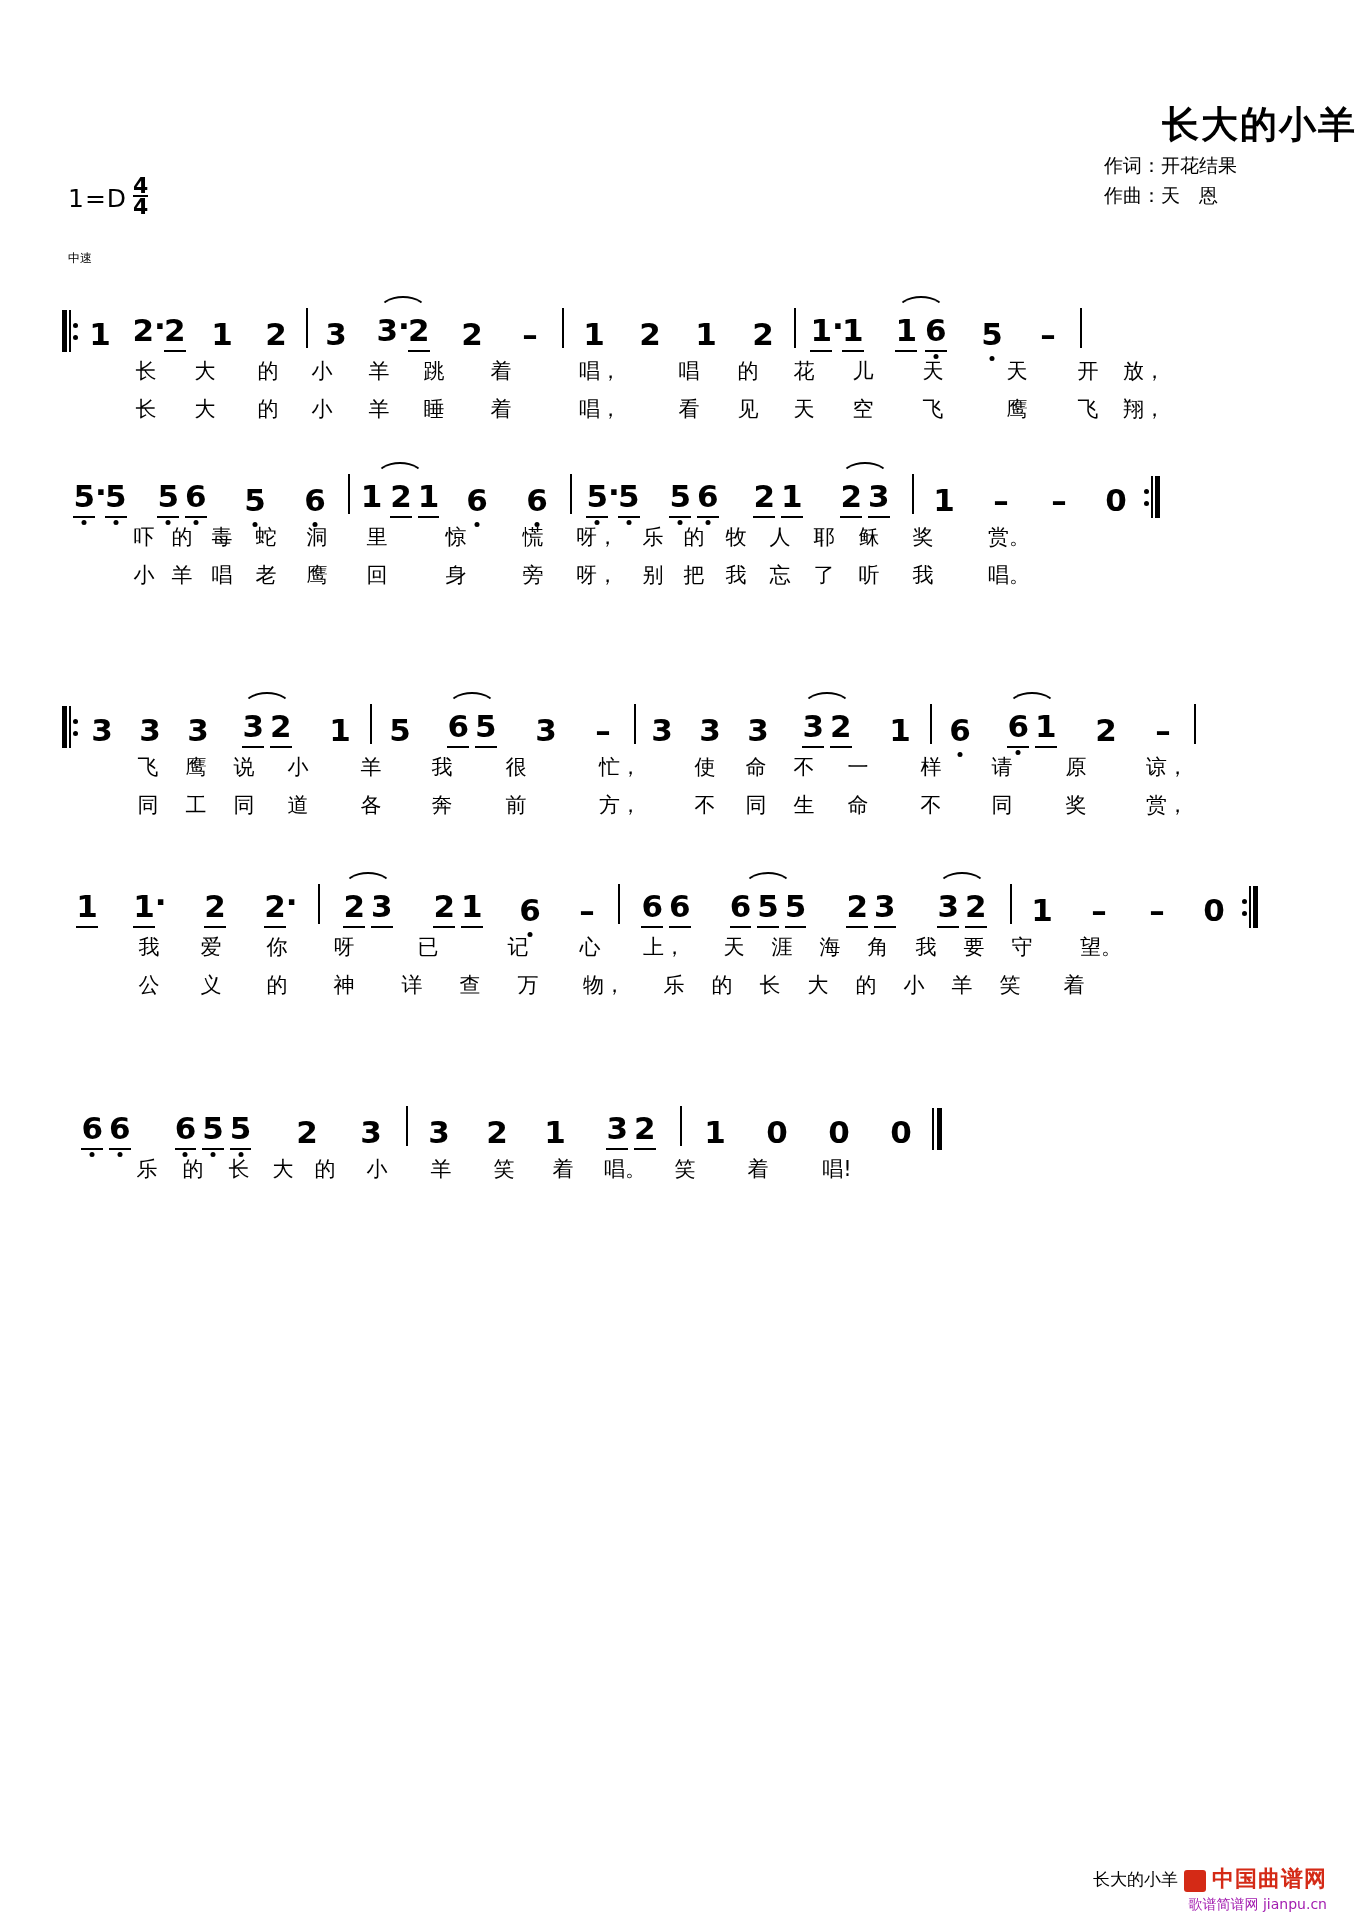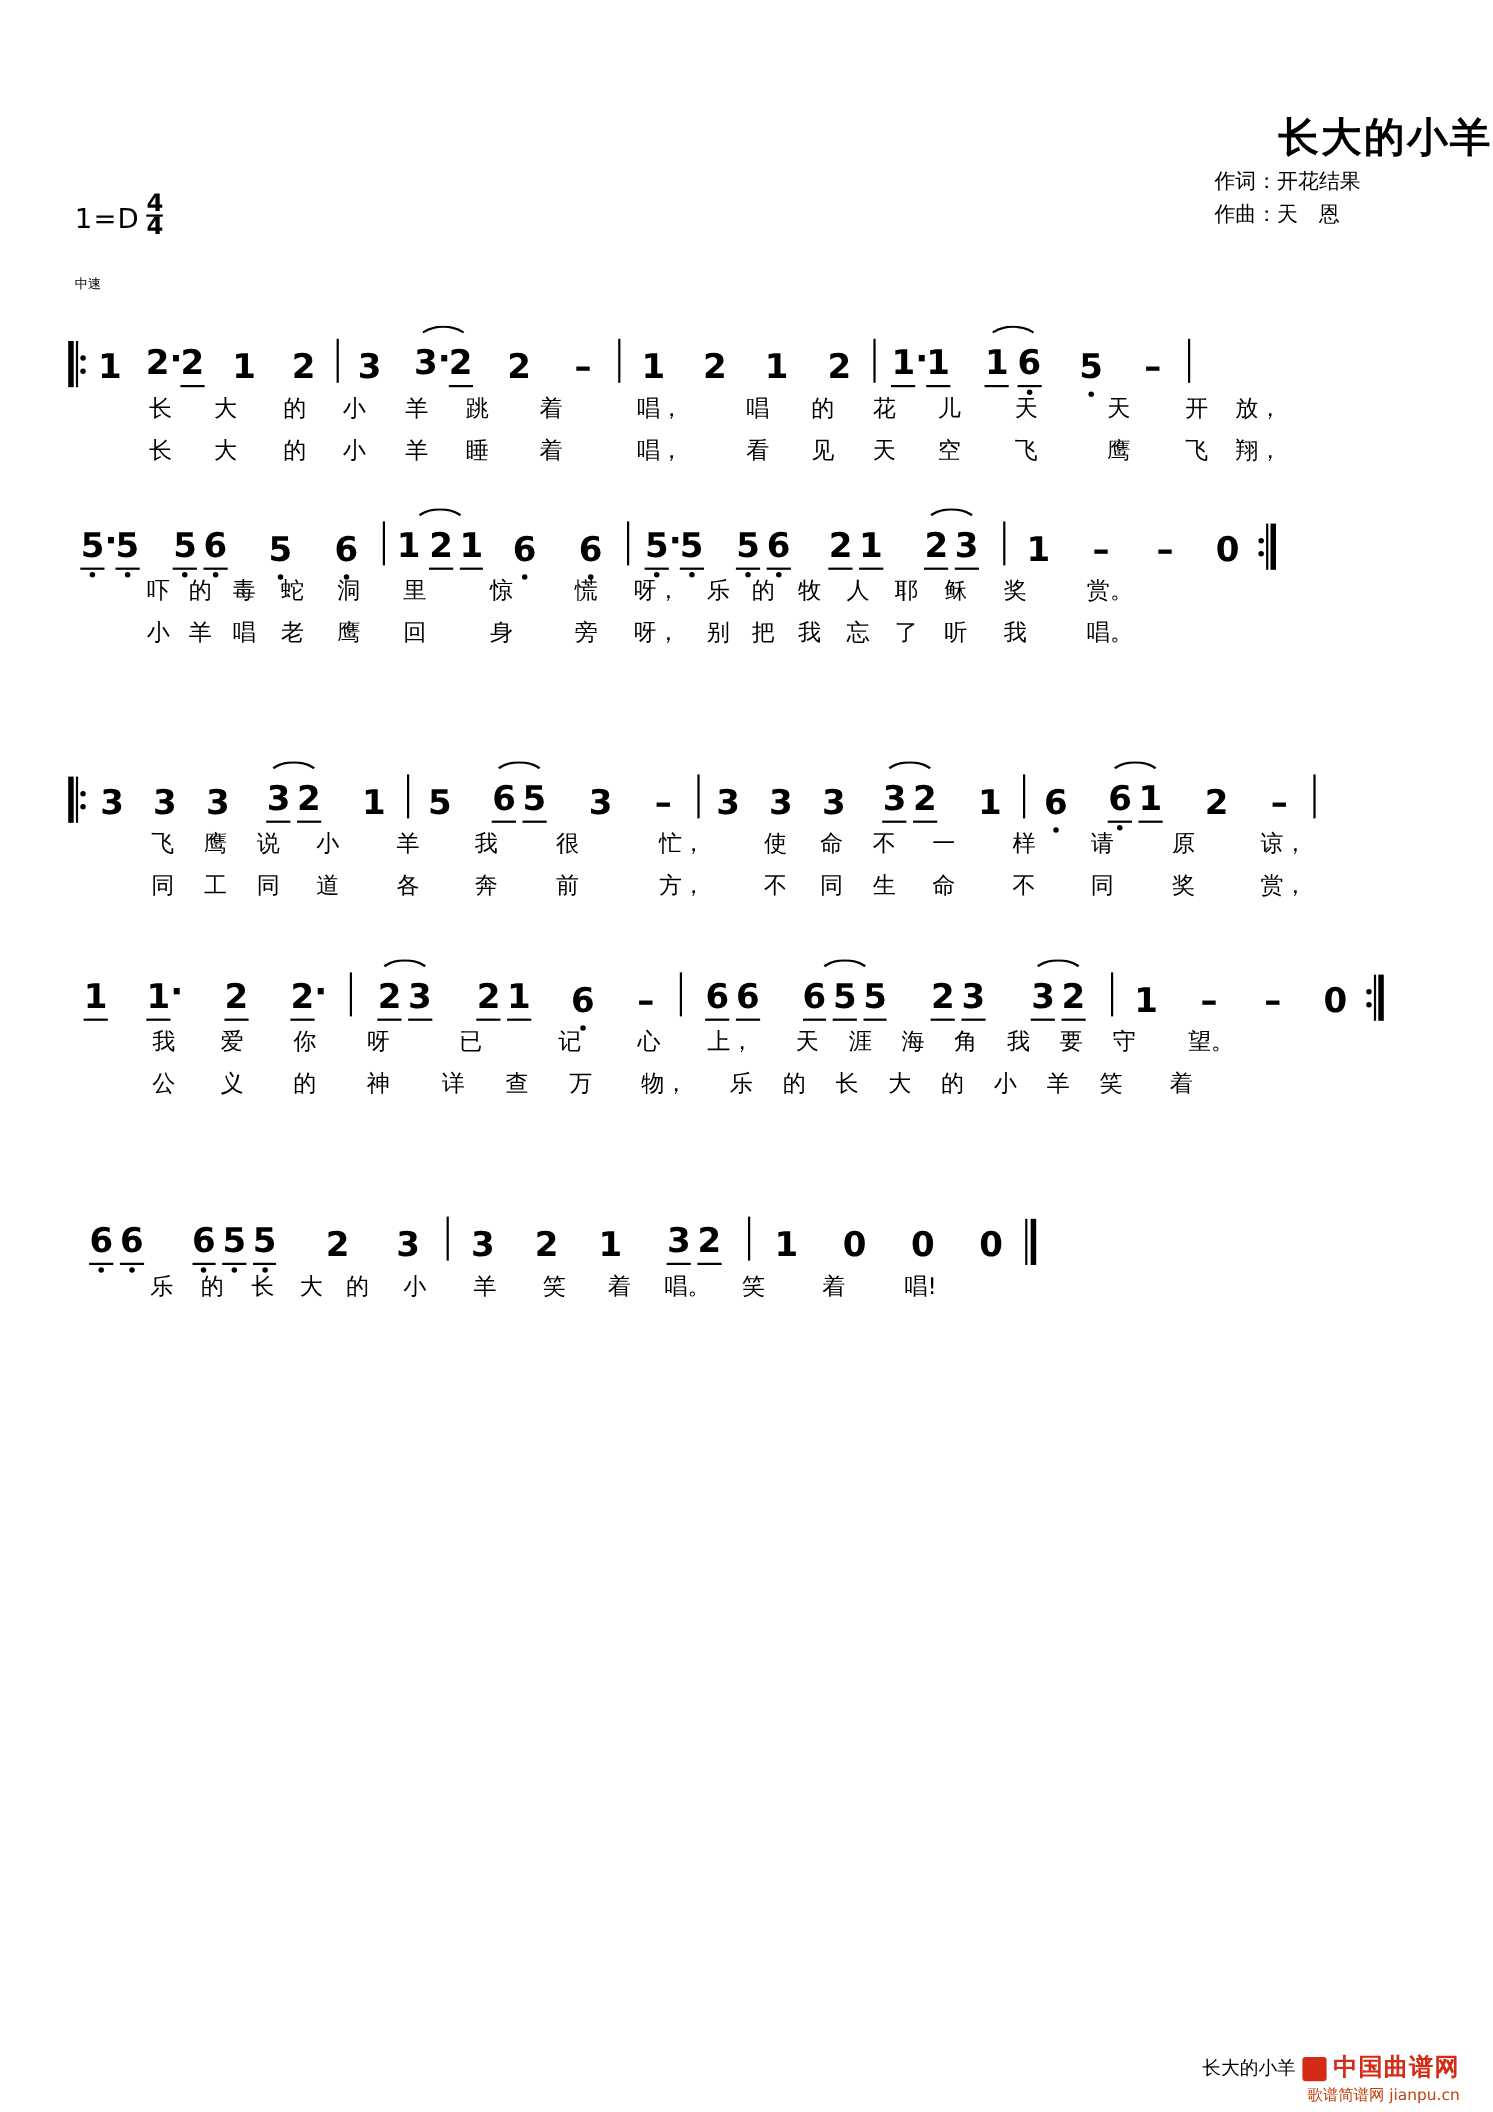--- a/index.html
+++ b/index.html
@@ -205,21 +205,21 @@
     background: #d42a16;
     border-radius: 3px;
     position: relative;
     top: 2px;
   }
   .footer-url {
     position: absolute;
     right: 30px;
     bottom: 6px;
     font-size: 14px;
-    color: #c2410c;
+    color: #a21caf;
   }
   .sp { display: inline-block; }
 </style>
 </head>
 <body>
 
 <div class="page">
 
   <div class="title">长大的小羊</div>
 

